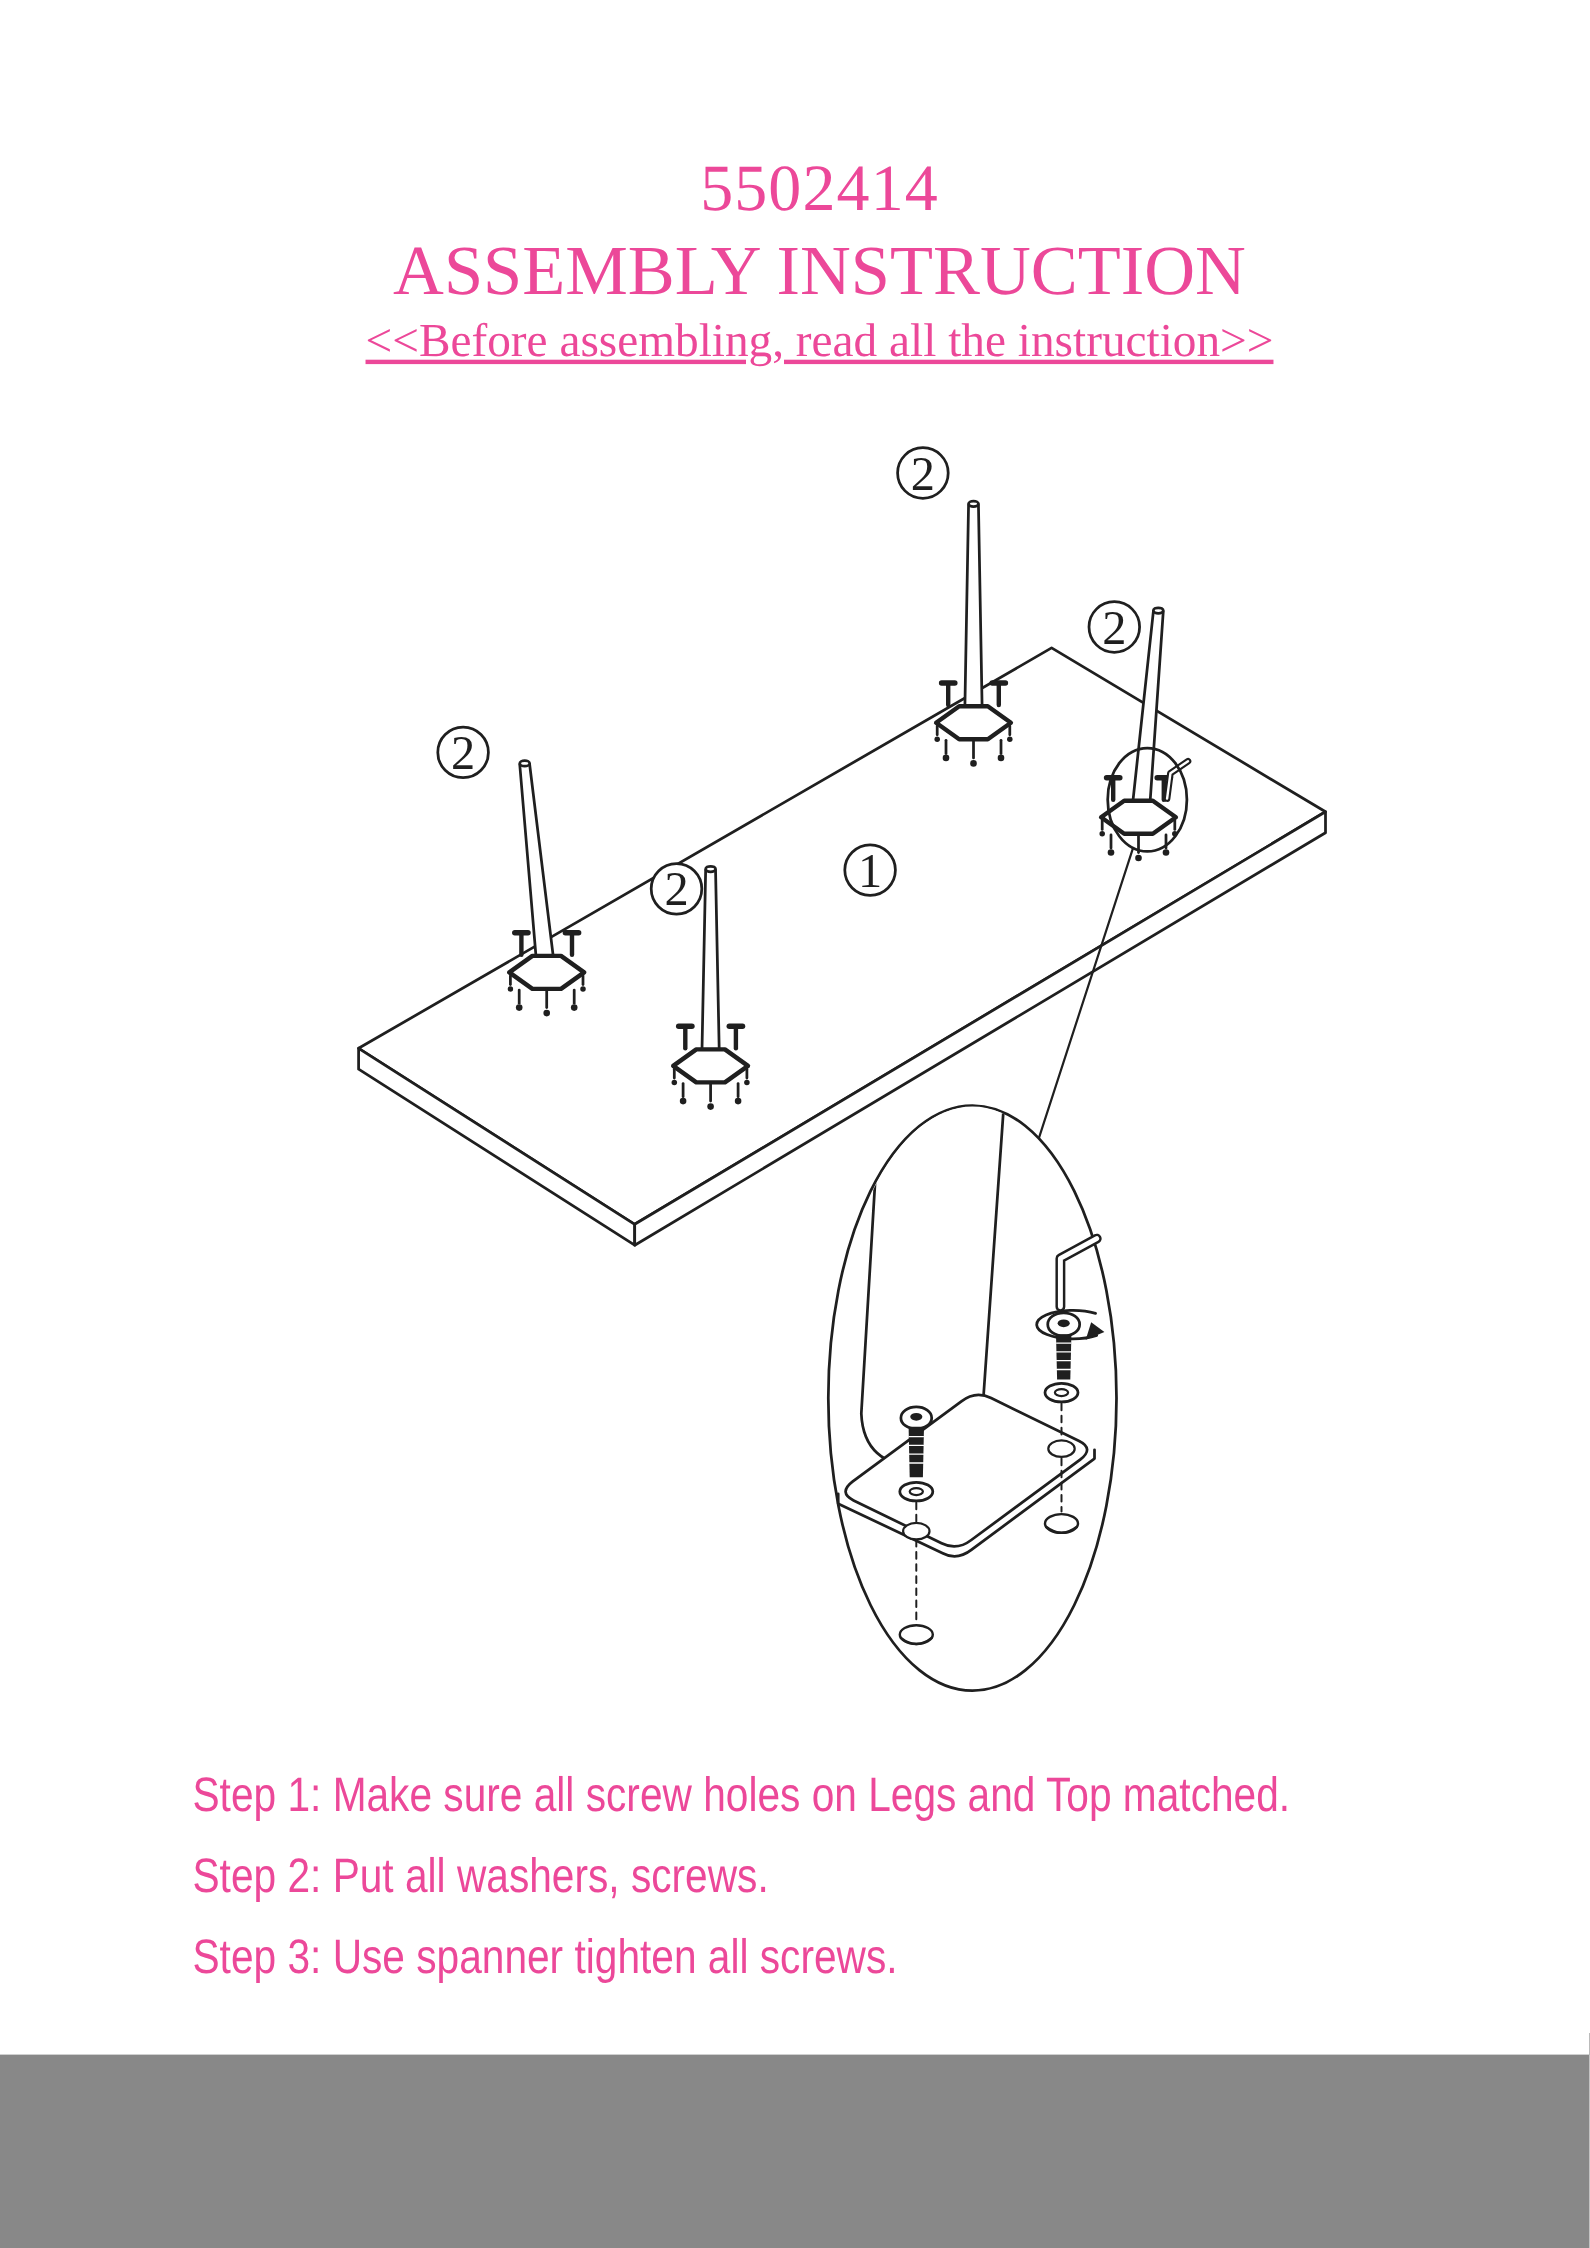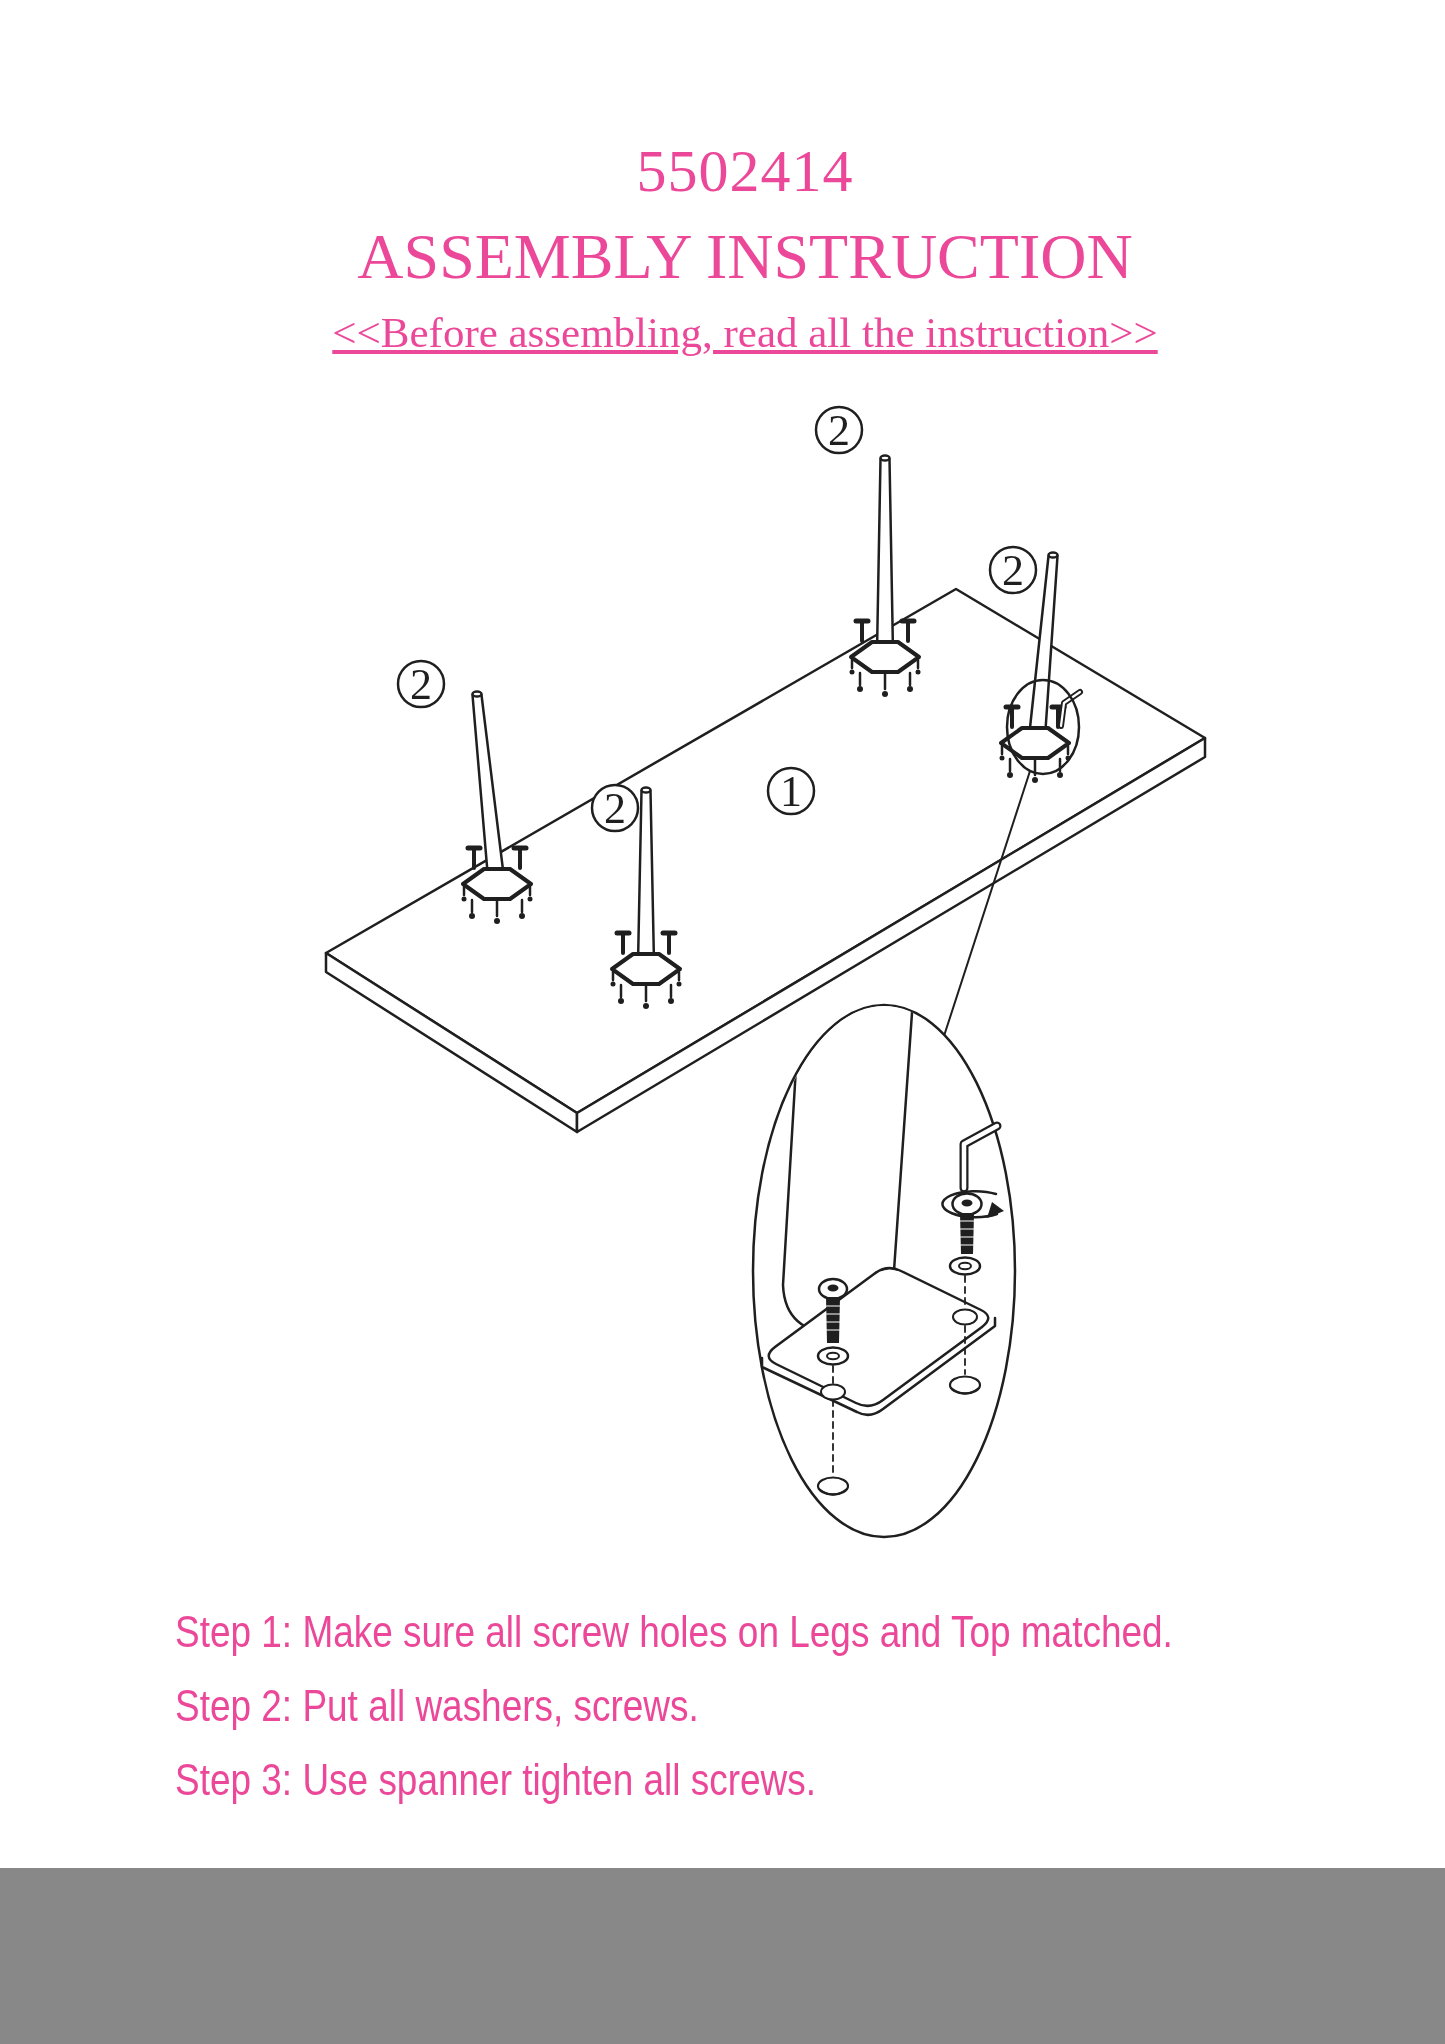--- a/index.html
+++ b/index.html
@@ -16,21 +16,21 @@
     position:absolute;
     top:136px;left:45px;width:1400px;
     text-align:center;
   }
   .product-number{
     font-size:60px;
     line-height:70px;
     letter-spacing:1px;
   }
   .title{
-    margin:11px;
+    margin:0;
     font-size:64px;
     font-weight:normal;
     line-height:80px;
   }
   .subtitle{
     font-size:43px;
     line-height:50px;
     text-decoration:underline;
   }
   .diagram{

